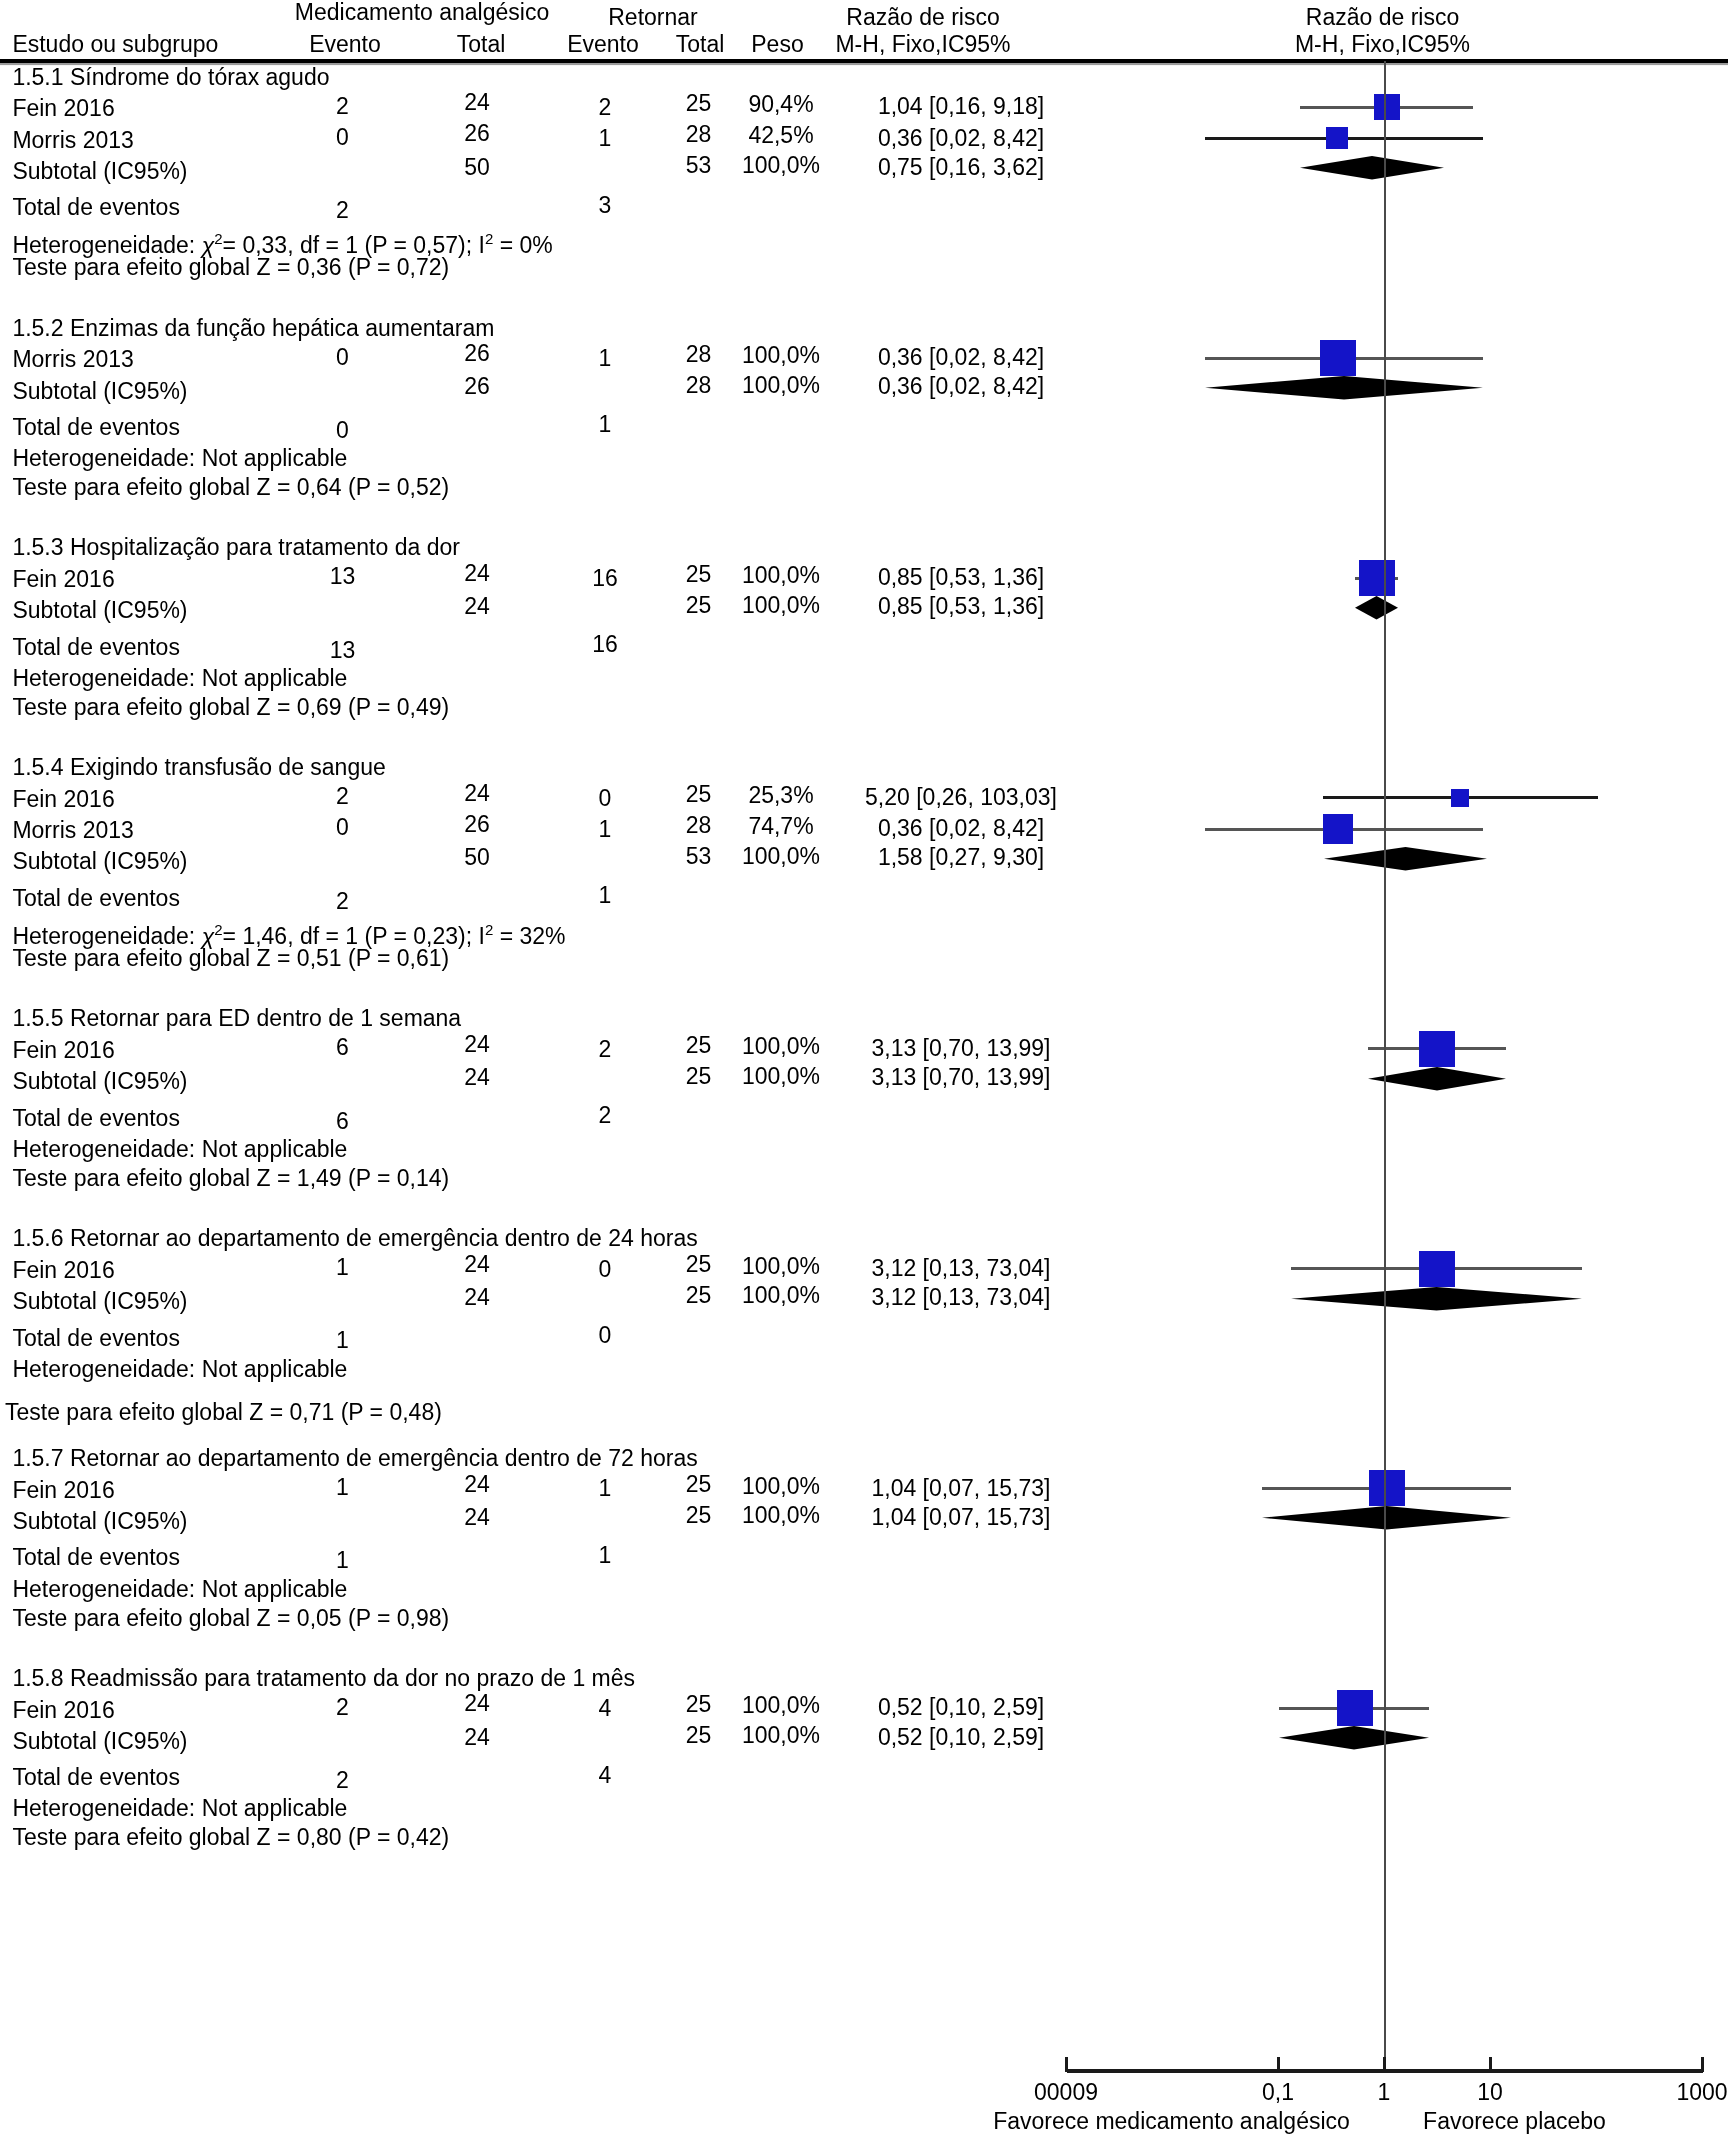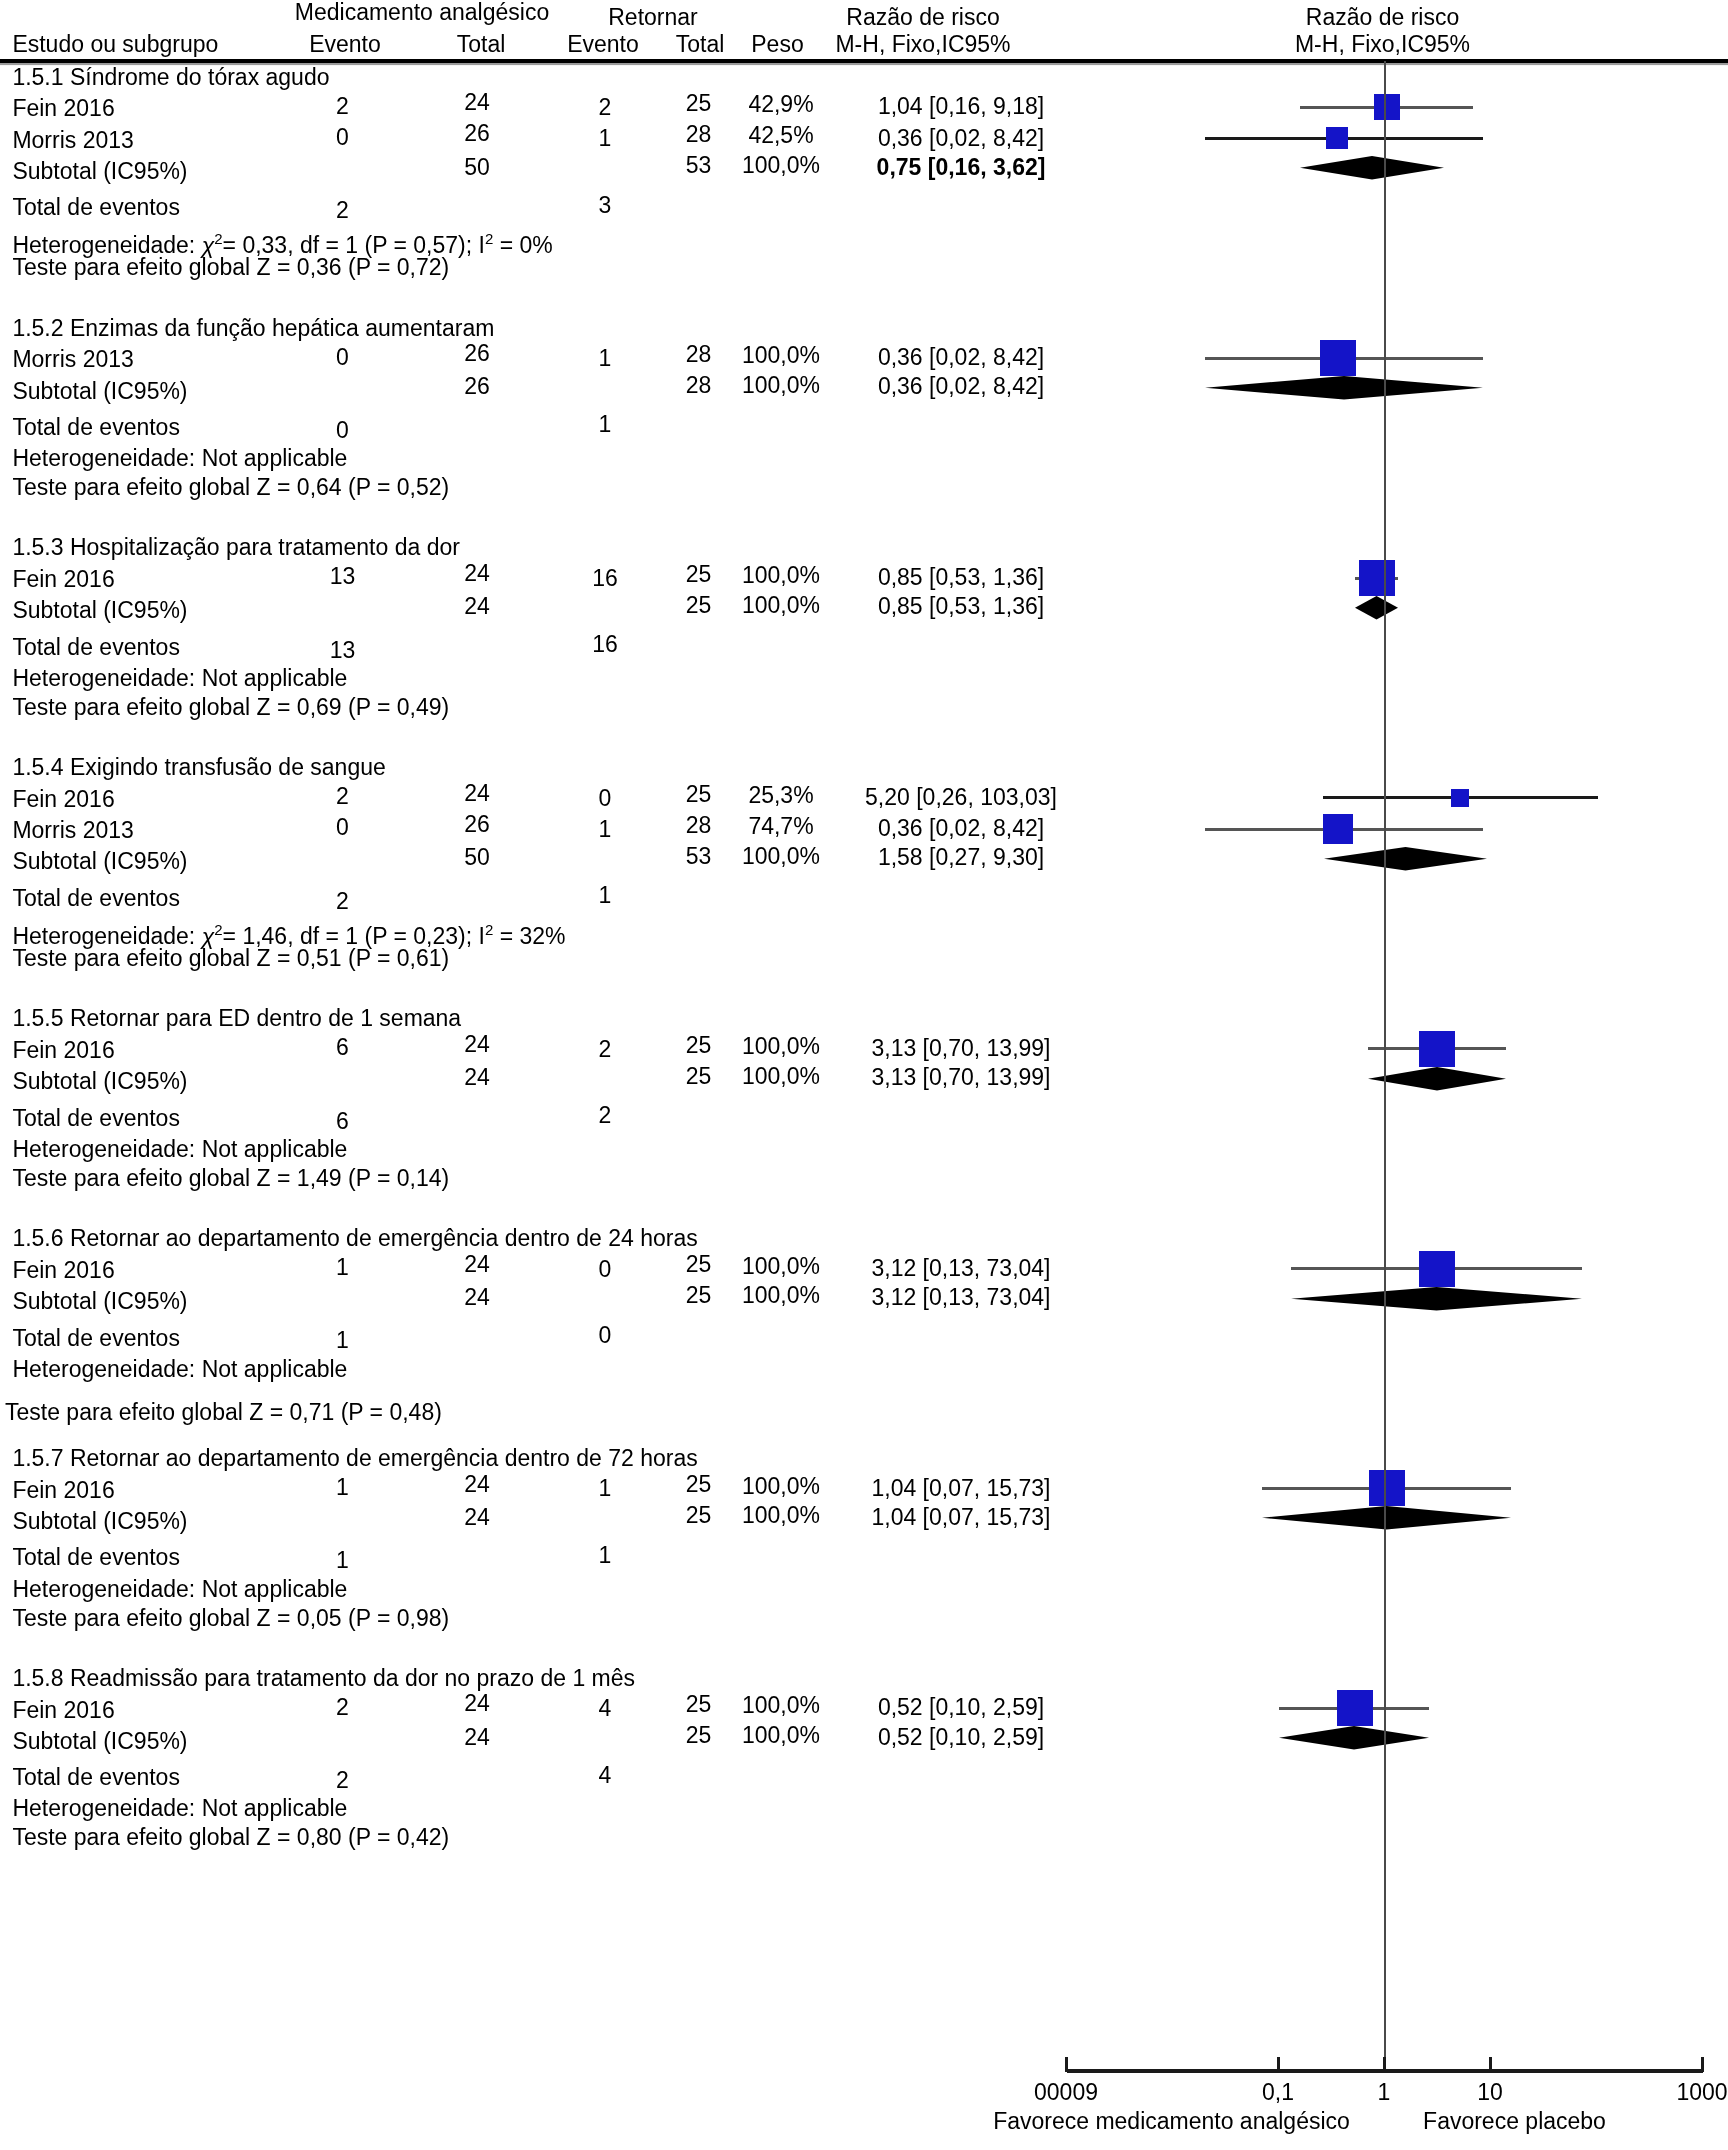--- a/index.html
+++ b/index.html
@@ -48,34 +48,34 @@
 
   <div class="rule" style="top:59px;"></div>
 
   <div id="rows">
       <div class="txt" style="left: 12.4px; top: 66px;">1.5.1 Síndrome do tórax agudo</div>
       <div class="txt" style="left: 12.4px; top: 97px;">Fein 2016</div>
       <div class="txt ctr" style="left: 277px; top: 95px; width: 131px;">2</div>
       <div class="txt ctr" style="left: 415px; top: 91px; width: 124px;">24</div>
       <div class="txt ctr" style="left: 546px; top: 96px; width: 118px;">2</div>
       <div class="txt ctr" style="left: 643px; top: 92px; width: 111px;">25</div>
-      <div class="txt ctr" style="left: 719px; top: 93px; width: 124px;">42,9%</div>
+      <div class="txt ctr" style="left: 719px; top: 93px; width: 124px;">90,4%</div>
       <div class="txt ctr" style="left: 816px; top: 95px; width: 290px;">1,04 [0,16, 9,18]</div>
       <div class="txt" style="left: 12.4px; top: 129px;">Morris 2013</div>
       <div class="txt ctr" style="left: 277px; top: 126px; width: 131px;">0</div>
       <div class="txt ctr" style="left: 415px; top: 122px; width: 124px;">26</div>
       <div class="txt ctr" style="left: 546px; top: 127px; width: 118px;">1</div>
       <div class="txt ctr" style="left: 643px; top: 123px; width: 111px;">28</div>
       <div class="txt ctr" style="left: 719px; top: 124px; width: 124px;">42,5%</div>
       <div class="txt ctr" style="left: 816px; top: 127px; width: 290px;">0,36 [0,02, 8,42]</div>
       <div class="txt" style="left: 12.4px; top: 160px;">Subtotal (IC95%)</div>
       <div class="txt ctr" style="left: 415px; top: 156px; width: 124px;">50</div>
       <div class="txt ctr" style="left: 643px; top: 154px; width: 111px;">53</div>
       <div class="txt ctr" style="left: 719px; top: 154px; width: 124px;">100,0%</div>
-      <div class="txt ctr" style="left: 816px; top: 156px; width: 290px; font-weight: bold;">0,75 [0,16, 3,62]</div>
+      <div class="txt ctr" style="left: 816px; top: 156px; width: 290px;">0,75 [0,16, 3,62]</div>
       <div class="txt" style="left: 12.4px; top: 196px;">Total de eventos</div>
       <div class="txt ctr" style="left: 277px; top: 199px; width: 131px;">2</div>
       <div class="txt ctr" style="left: 546px; top: 194px; width: 118px;">3</div>
       <div class="txt" style="left: 12.4px; top: 227px;">Heterogeneidade: <span class="chi">χ</span><span class="sup">2</span>= 0,33, df = 1 (P = 0,57); I<span class="sup">2</span> = 0%</div>
       <div class="txt" style="left: 12.4px; top: 256px;">Teste para efeito global Z = 0,36 (P = 0,72)</div>
       <div class="txt" style="left: 12.4px; top: 317px;">1.5.2 Enzimas da função hepática aumentaram</div>
       <div class="txt" style="left: 12.4px; top: 348px;">Morris 2013</div>
       <div class="txt ctr" style="left: 277px; top: 346px; width: 131px;">0</div>
       <div class="txt ctr" style="left: 415px; top: 342px; width: 124px;">26</div>
       <div class="txt ctr" style="left: 546px; top: 347px; width: 118px;">1</div>

